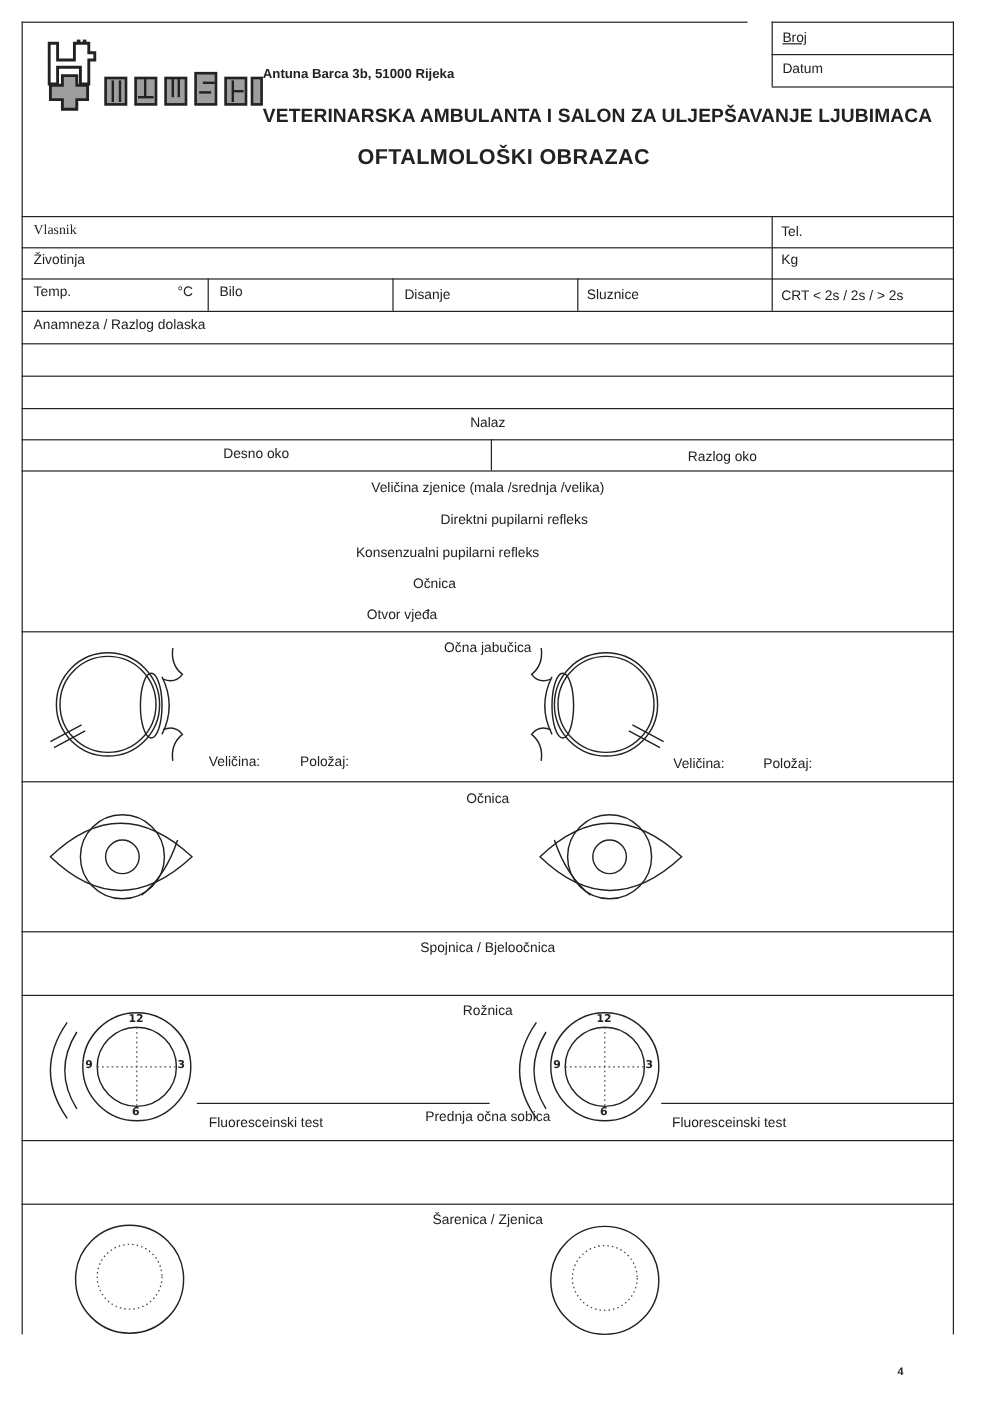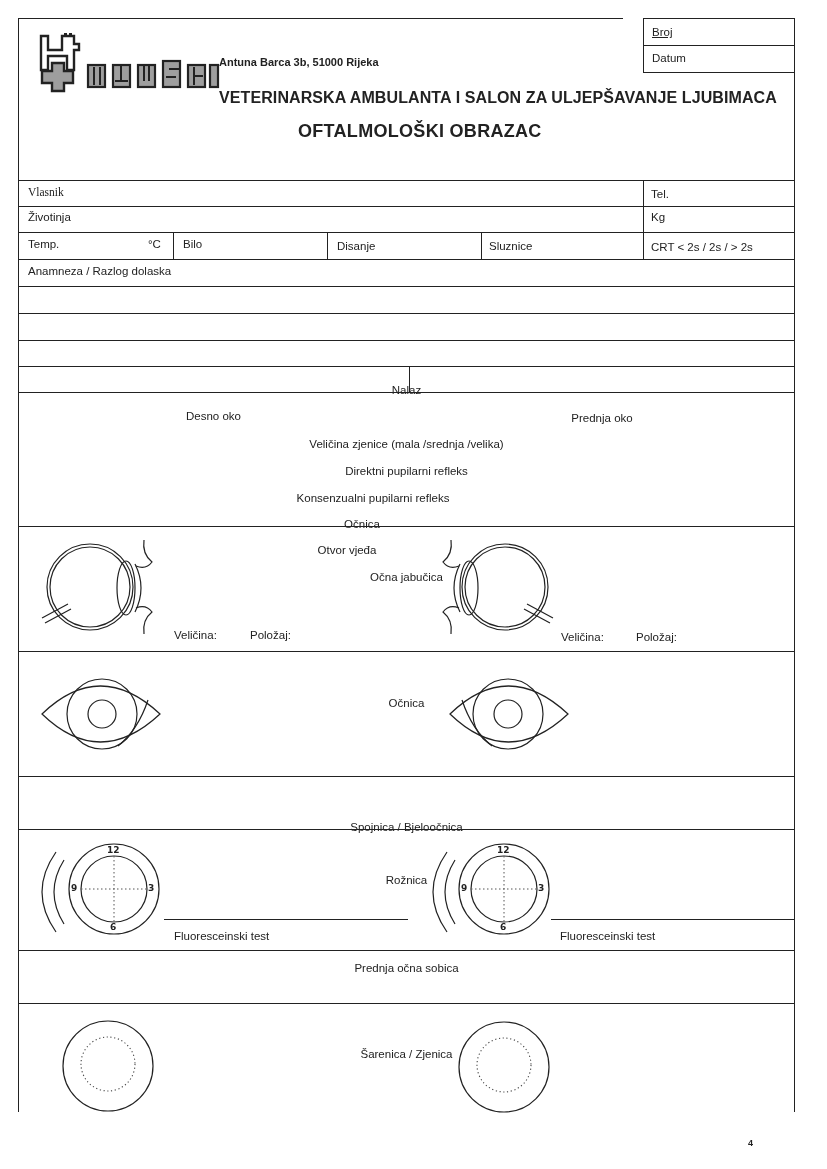--- a/index.html
+++ b/index.html
@@ -2,21 +2,21 @@
 <html><head>
 <meta charset="utf-8">
 <style>
   html, body { margin: 0; padding: 0; background: #ffffff; }
   body { width: 827px; height: 1169px; position: relative; overflow: hidden;
          font-family: "Liberation Sans", sans-serif; color: #1a1a1a; }
   .abs { position: absolute; }
   .hline { position: absolute; height: 0; border-top: 1.6px solid #222; }
   .vline { position: absolute; width: 0; border-left: 1.4px solid #222; }
   .lbl { position: absolute; font-size: 11.5px; white-space: nowrap; color: #222; }
-  .center { text-align: center; margin-top: 37px; }
+  .center { text-align: center; }
   .hdr-org { font-size: 16px; font-weight: bold; letter-spacing: 0.1px; margin-top: 48px; }
   .hdr-addr { font-size: 11px; font-weight: bold; }
   .title { font-size: 18px; font-weight: bold; letter-spacing: 0.3px; }
   .clock-num { font-size: 9px; font-weight: bold; font-family: "DejaVu Sans", sans-serif; }
   svg { position: absolute; overflow: visible; }
 </style>
 </head>
 <body>
 
 <div class="vline" style="left:18px; top:18px; height:1094px;"></div>
@@ -105,27 +105,27 @@
 
 <div class="lbl" style="left:28px; top:265px;">Anamneza / Razlog dolaska</div>
 <div class="abs" style="left:20px; top:288px; width:772px; height:50px;"></div>
 
 <div class="hline" style="left:18px; top:366px; width:777px;"></div>
 <div class="hline" style="left:18px; top:392px; width:777px;"></div>
 <div class="vline" style="left:409px; top:366px; height:26px;"></div>
 
 <div class="lbl center" style="left:18px; width:777px; top:347px;">Nalaz</div>
 <div class="lbl center" style="left:18px; width:391px; top:373px;">Desno oko</div>
-<div class="lbl center" style="left:409px; width:386px; top:375px;">Prednja oko</div>
+<div class="lbl center" style="left:409px; width:386px; top:375px;">Razlog oko</div>
 
 <div class="lbl center" style="left:18px; width:777px; top:401px;">Veličina zjenice (mala /srednja /velika)</div>
-<div class="lbl center" style="left:18px; width:777px; top:428px;">Direktni pupilarni refleks</div>
+<div class="lbl center" style="left:18px; width:777px; top:428px;padding-left:22px;">Direktni pupilarni refleks</div>
 <div class="lbl center" style="left:18px; width:710px; top:455px;">Konsenzualni pupilarni refleks</div>
 <div class="lbl center" style="left:18px; width:688px; top:481px;">Očnica</div>
-<div class="lbl center" style="left:18px; width:658px; top:507px;">Otvor vjeđa</div>
+<div class="lbl center" style="left:6px; width:658px; top:507px;">Otvor vjeđa</div>
 
 <div class="hline" style="left:18px; top:526px; width:777px;"></div>
 <div class="lbl center" style="left:18px; width:777px; top:534px;">Očna jabučica</div>
 
 <svg style="left:40px; top:538px;" width="120" height="100">
   <circle cx="50" cy="49" r="43" fill="none" stroke="#222" stroke-width="1.2"></circle>
   <circle cx="50" cy="49" r="40" fill="none" stroke="#222" stroke-width="1.2"></circle>
   <ellipse cx="86" cy="50" rx="9" ry="27" fill="none" stroke="#222" stroke-width="1.2"></ellipse>
   <path d="M95 26 q12 24 0 48" fill="none" stroke="#222" stroke-width="1.2"></path>
   <path d="M104 2 q-2 14 8 22 q-6 8 -16 4" fill="none" stroke="#222" stroke-width="1.2"></path>

